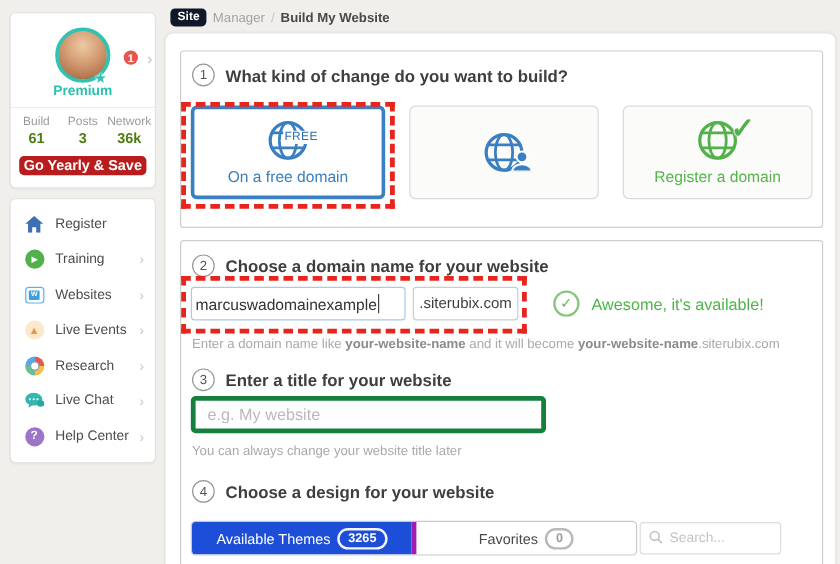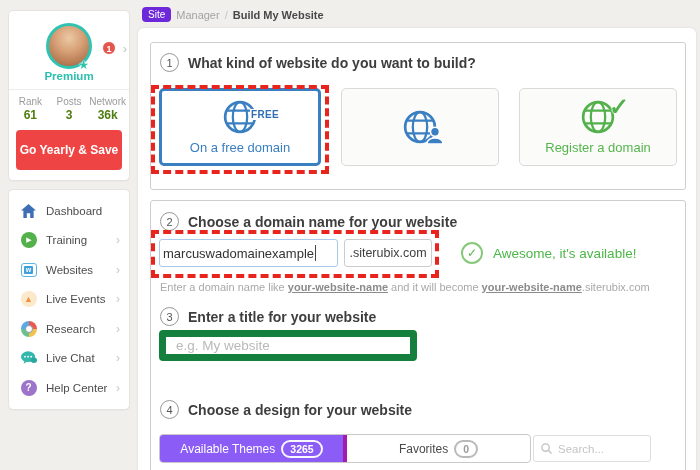--- a/index.html
+++ b/index.html
@@ -37,22 +37,22 @@
   .profile-chevron { position: absolute; right: 2px; top: 30px; color: #c2c2c2; font-size: 13px; }
   .profile-name { margin-top: 6px; font-size: 12.5px; font-weight: bold; color: #474747; }
   .profile-tier { font-size: 11.5px; font-weight: bold; color: #2cc0ae; margin-top: 1px; }
   .stats-row {
     display: flex; border-top: 1px solid #eeedeb; margin-top: 7px; padding: 6px 2px 2px 2px;
   }
   .stat { flex: 1; }
   .stat-label { font-size: 10px; color: #9b9b9b; }
   .stat-value { font-size: 12px; font-weight: bold; color: #4d7c0f; margin-top: 1px; }
   .cta-button {
-    margin: 6px 7px 10px 7px; background: #ef4444; color: #fff; border: none;
-    border-radius: 4px; font-size: 12px; font-weight: bold; padding: 13px 0;
+    margin: 6px 7px 10px 7px; background: #b91c1c; color: #fff; border: none;
+    border-radius: 4px; font-size: 12px; font-weight: bold; padding: 1px 0;
     width: calc(100% - 14px); cursor: pointer; font-family: inherit;
   }
 
   .menu-card { margin-top: 8px; padding: 6px 0; }
   .menu-item {
     display: flex; align-items: center; height: 29.5px; padding: 0 9px 0 11px;
     cursor: pointer;
   }
   .menu-icon { width: 17px; height: 17px; margin-right: 9px; flex: none;
     display: flex; align-items: center; justify-content: center; position: relative; }
@@ -72,21 +72,21 @@
   .websites-icon {
     width: 16px; height: 14px; border: 1.5px solid #5cb3e4; border-radius: 3px;
     display: flex; align-items: center; justify-content: center;
   }
   .websites-icon span { background: #3f9fdd; color: #fff; font-size: 7px; font-weight: bold;
     width: 9px; height: 8px; line-height: 8px; text-align: center; border-radius: 1px; }
 
   
   .breadcrumb { position: absolute; left: 142px; top: 7px; display: flex; align-items: center; gap: 5px; }
   .site-logo {
-    background: #6d28d9; color: #fff; font-size: 10px; font-weight: normal;
+    background: #0f172a; color: #fff; font-size: 10px; font-weight: bold;
     padding: 2px 6px; border-radius: 4px;
   }
   .bc-section { font-size: 11px; color: #a3a3a3; text-align: center; }
   .bc-sep { font-size: 11px; color: #c5c5c5; }
   .bc-page { font-size: 11px; font-weight: bold; color: #484848; }
 
   .main-panel {
     position: absolute; left: 138px; top: 28px; width: 558px; height: 450px;
     background: #fff; border-radius: 6px 6px 0 0;
     box-shadow: 0 0 3px rgba(0,0,0,.09);
@@ -113,21 +113,21 @@
     flex: 1; height: 78px; border-radius: 5px; cursor: pointer; position: relative;
     display: flex; flex-direction: column; align-items: center; justify-content: center; gap: 5px;
     border: 1px solid #dadad8; background: #fbfbfa;
   }
   .opt-card.selected { border: 3px solid #3a7fc1; background: #fff; }
   .opt-label-blue { font-size: 13px; color: #3a7fc1; }
   .opt-label-green { font-size: 13px; color: #55b54c; }
   .globe-wrap { position: relative; width: 38px; height: 36px; }
   .free-tag {
     position: absolute; top: 10px; left: 15px; background: #fff; color: #2f6eb5;
-    font-size: 10px; font-weight: bold; padding: 0 1px; letter-spacing: .3px; margin-left: 14px;
+    font-size: 10px; font-weight: normal; padding: 0 1px; letter-spacing: .3px;
   }
   .person-tag { position: absolute; bottom: -3px; right: -6px; }
   .check-tag {
     position: absolute; top: -6px; right: -12px; color: #52b14a; font-size: 24px; font-weight: bold;
     text-shadow: 0 0 2px #fff, 0 0 2px #fff, 0 0 2px #fff;
   }
   .dash-highlight {
     position: absolute; border: 4px dashed #e8241c; pointer-events: none; z-index: 5;
   }
   .hl-card1 { inset: -6px -11px -11px -11px; }
@@ -148,43 +148,43 @@
     font-size: 12.5px; color: #3e3e3e;
   }
   .avail-wrap { display: flex; align-items: center; margin-left: 29px; gap: 10px; }
   .avail-check {
     width: 22px; height: 22px; border-radius: 50%; border: 2px solid #85c87a;
     color: #5bb84d; font-size: 12px; display: flex; align-items: center; justify-content: center;
   }
   .avail-text { font-size: 13.5px; color: #4cb648; }
   .helper-text { position: absolute; left: 9px; font-size: 11px; color: #a9a9a9; }
   .helper-2 { top: 80px; }
-  .helper-bold { font-weight: bold; color: #8b8b8b; text-decoration: underline; }
+  .helper-bold { font-weight: bold; color: #8b8b8b; }
 
   
   .title-input {
-    position: absolute; left: 8px; top: 129px; width: 258px; height: 31px;
-    border: 7px solid #15803d; border-radius: 4px; padding: 0 10px;
+    position: absolute; left: 8px; top: 129px; width: 296px; height: 31px;
+    border: 4px solid #15803d; border-radius: 4px; padding: 0 10px;
     font-size: 13.5px; color: #444; font-family: inherit; outline: none;
   }
   .title-input::placeholder { color: #b9b9b9; }
   .helper-3 { top: 169px; }
 
   
   .tabs-row { position: absolute; left: 8px; right: 34px; top: 233px; display: flex; align-items: center; }
   .segmented {
     display: flex; width: 372px; height: 29px; border: 1px solid #c9c9c9;
     border-radius: 4px; overflow: hidden; background: #fff;
   }
   .seg-tab {
     flex: 1; display: flex; align-items: center; justify-content: center; gap: 6px;
     font-size: 12px; color: #4a4a4a; cursor: pointer; border-left: 4px solid #a21caf;
   }
   .seg-tab:first-child { border-left: none; }
-  .seg-tab.active { background: #8b5cf6; color: #fff; }
+  .seg-tab.active { background: #1d4ed8; color: #fff; }
   .count-pill {
     font-size: 10.5px; font-weight: bold; border-radius: 10px; padding: 1px 7px;
     border: 2px solid #b9b9b9; color: #9a9a9a; background: #fff; line-height: 12px;
   }
   .seg-tab.active .count-pill { border-color: rgba(255,255,255,.95); color: #fff; background: transparent; }
   .search-box {
     margin-left: auto; width: 118px; height: 27px; border: 1px solid #ddddda;
     border-radius: 3px; display: flex; align-items: center; padding: 0 7px; gap: 6px; background: #fff;
   }
   .search-box input {
@@ -199,21 +199,21 @@
   <div class="card profile-card">
     <div class="avatar-wrap">
       <div class="avatar"></div>
       <span class="premium-star">★</span>
     </div>
     <div class="notif-badge">1</div>
     <div class="profile-chevron">›</div>
     <div class="profile-tier">Premium</div>
     <div class="stats-row">
       <div class="stat">
-        <div class="stat-label">Rank</div>
+        <div class="stat-label">Build</div>
         <div class="stat-value">61</div>
       </div>
       <div class="stat">
         <div class="stat-label">Posts</div>
         <div class="stat-value">3</div>
       </div>
       <div class="stat">
         <div class="stat-label">Network</div>
         <div class="stat-value">36k</div>
       </div>
@@ -221,21 +221,21 @@
     <button class="cta-button">Go Yearly &amp; Save</button>
   </div>
 
   <div class="card menu-card">
     <div class="menu-item">
       <span class="menu-icon">
         <svg width="15" height="14" viewBox="0 0 16 15">
             <path d="M8 0 L16 7 H13.5 V15 H9.8 V10 H6.2 V15 H2.5 V7 H0 Z" fill="#3e6fb5"></path>
           </svg>
       </span>
-      <span class="menu-label">Dashboard</span>
+      <span class="menu-label">Register</span>
     </div>
     <div class="menu-item">
       <span class="menu-icon">
           <span class="icon-circle training-icon">▶</span>
         </span>
       <span class="menu-label">Training</span>
       <span class="menu-chevron">›</span>
     </div>
     <div class="menu-item">
       <span class="menu-icon">
@@ -289,21 +289,21 @@
   <span class="bc-section">Manager</span>
   <span class="bc-sep">/</span>
   <span class="bc-page">Build My Website</span>
 </div>
 
 <div class="main-panel">
 
   <div class="section-box section-1">
     <div class="step-row" style="left:9px; top:10px;">
       <span class="step-num">1</span>
-      <span class="step-title">What kind of website do you want to build?</span>
+      <span class="step-title">What kind of change do you want to build?</span>
     </div>
     <div class="cards-row">
       <div class="opt-card selected">
         <div class="dash-highlight hl-card1"></div>
         <span class="globe-wrap">
           <svg width="38" height="36" viewBox="0 0 40 40">
             <circle cx="20" cy="20" r="16.5" fill="none" stroke="#3a7fc1" stroke-width="3"></circle>
             <ellipse cx="20" cy="20" rx="8" ry="16.5" fill="none" stroke="#3a7fc1" stroke-width="2.5"></ellipse>
             <line x1="5" y1="13" x2="35" y2="13" stroke="#3a7fc1" stroke-width="2.5"></line>
             <line x1="5" y1="27" x2="35" y2="27" stroke="#3a7fc1" stroke-width="2.5"></line>
@@ -367,20 +367,21 @@
 
     <div class="helper-text helper-2">
       <span>Enter a domain name like </span><span class="helper-bold">your-website-name</span><span> and it will become </span><span class="helper-bold">your-website-name</span><span>.siterubix.com</span>
     </div>
 
     <div class="step-row" style="left:9px; top:106px;">
       <span class="step-num">3</span>
       <span class="step-title">Enter a title for your website</span>
     </div>
     <input class="title-input" type="text" placeholder="e.g. My website" style="">
+    <div class="helper-text helper-3">You can always change your website title later</div>
 
     <div class="step-row" style="left:9px; top:199px;">
       <span class="step-num">4</span>
       <span class="step-title">Choose a design for your website</span>
     </div>
 
     <div class="tabs-row">
       <div class="segmented">
         <div class="seg-tab active">
           <span>Available Themes</span>

